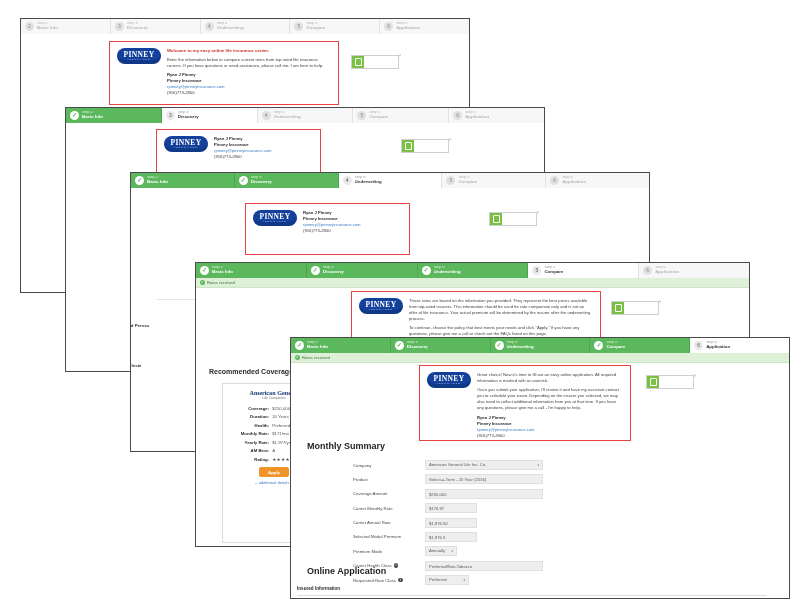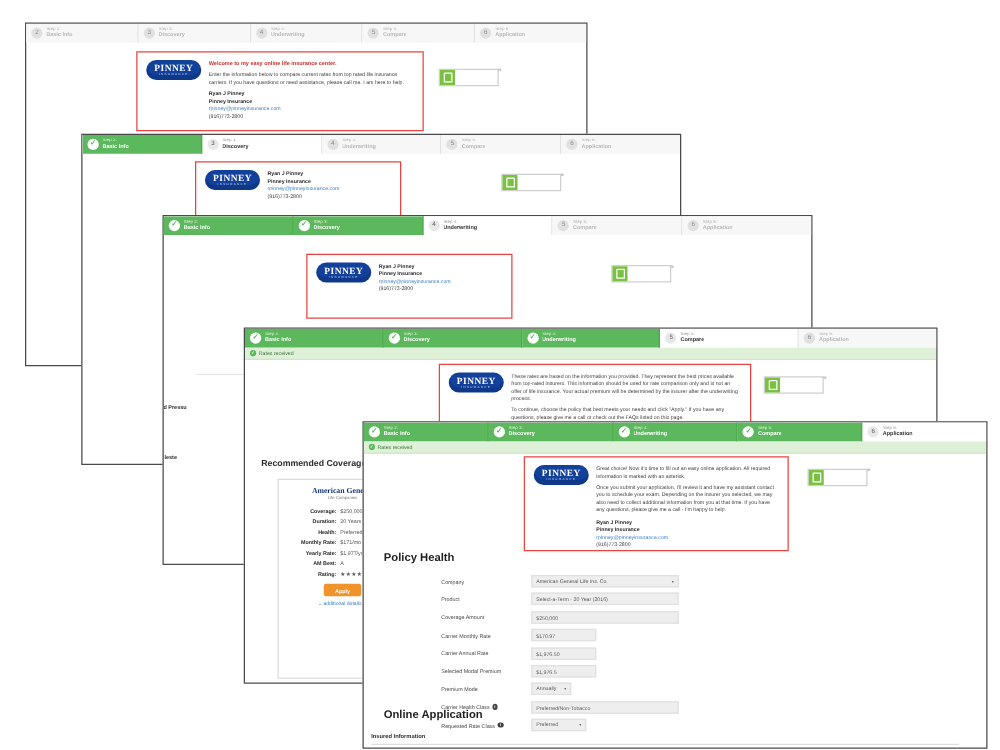--- a/index.html
+++ b/index.html
@@ -518,21 +518,21 @@
     </div>
 
     <div class="seal" style="left:355px;top:37px;">
       <span class="sq">
           <i></i>
         </span>
       <span class="sl"><span class="b1"></span><span class="b2"></span><span class="b3"></span></span>
       <span class="tm">®</span>
     </div>
 
-    <div class="sec-title" style="left:16px;top:103px;">Policy Health</div>
+    <div class="sec-title" style="left:16px;top:103px;">Monthly Summary</div>
 
     <div class="form" style="left:62px;top:122px;">
       <div class="frow">
         <span class="fk">
             <span>Company</span>
           </span>
         <span class="fv wide sel">
             <span>American General Life Ins. Co.</span>
             <span class="car">▾</span>
           </span>

